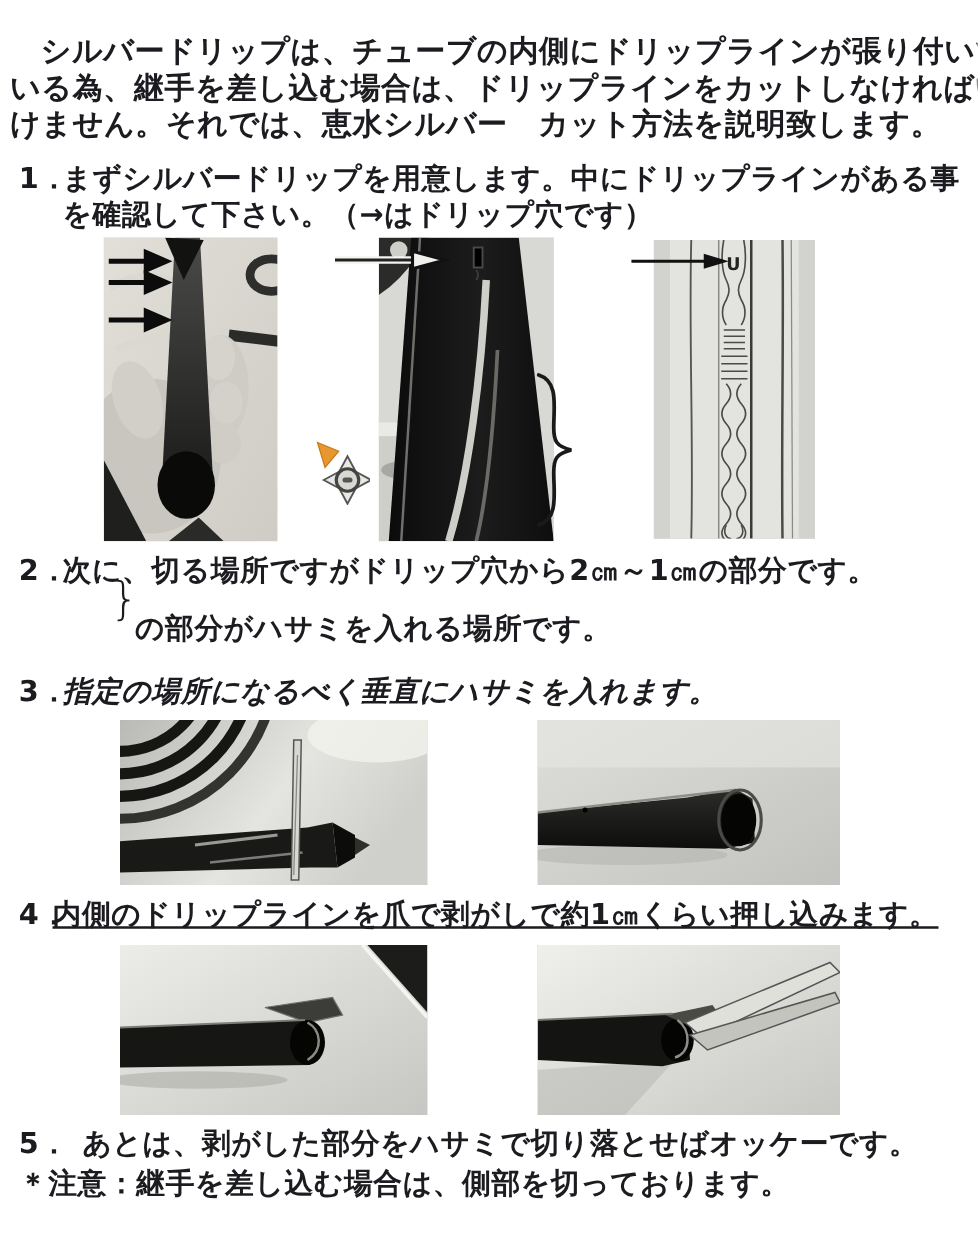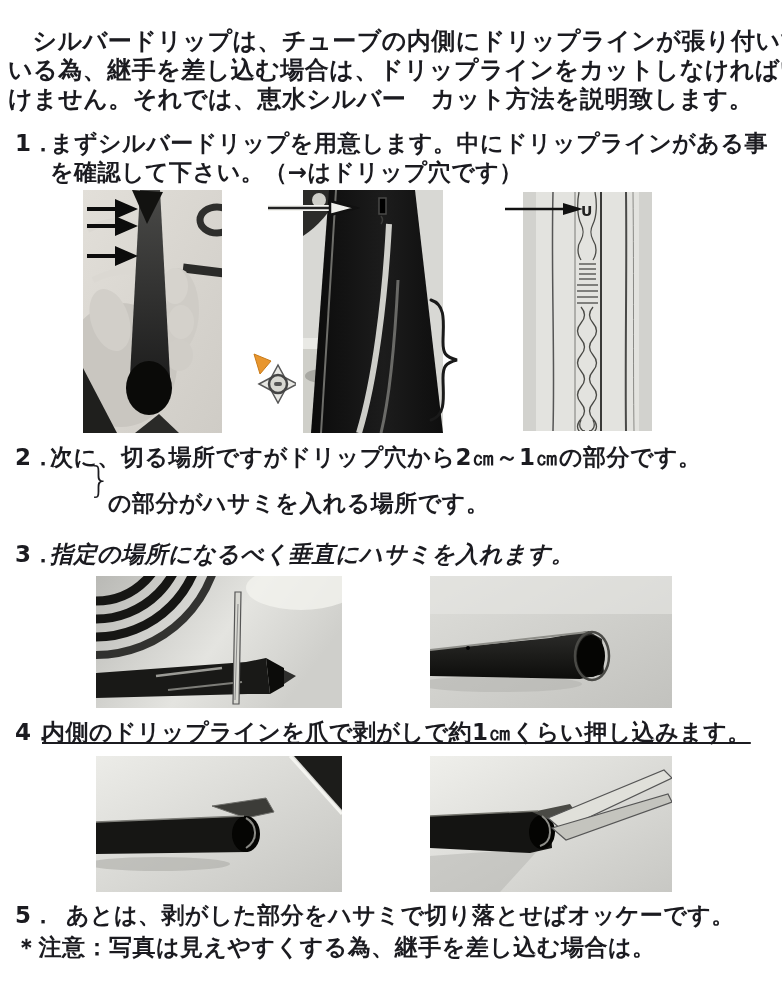--- a/index.html
+++ b/index.html
@@ -253,13 +253,13 @@
     <polygon points="102,56 140,48 147,58 120,64" fill="#4a4a45"></polygon>
     <polygon points="118,62 234,14 242,22 132,74" fill="#e0e0da" stroke="#555" stroke-width="1.2"></polygon>
     <polygon points="122,72 238,38 242,46 136,84" fill="#c4c4be" stroke="#555" stroke-width="1.2"></polygon>
     <path d="M112,60 C123,68 123,86 110,90" stroke="#8e8e89" stroke-width="2" fill="none"></path>
     <line x1="0" y1="60" x2="108" y2="55" stroke="#76766f" stroke-width="1.5"></line>
   </svg>
 </div>
 
 <div class="abs txt" style="left:15px;top:902px;">5．</div>
 <div class="abs txt" style="left:66px;top:902px;">あとは、剥がした部分をハサミで切り落とせばオッケーです。</div>
-<div class="abs txt" style="left:15px;top:934px;">＊注意：写真は見えやすくする為、継手を差し込む場合は。</div>
+<div class="abs txt" style="left:15px;top:934px;">＊注意：継手を差し込む場合は、側部を切っております。</div>
 
 </body></html>

